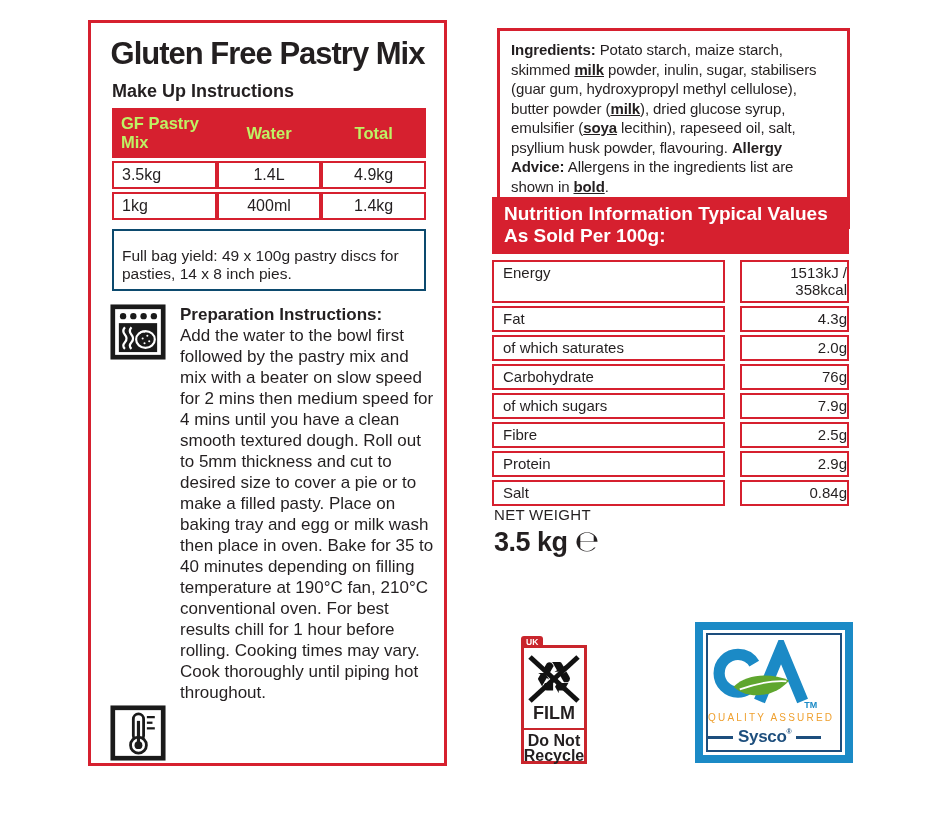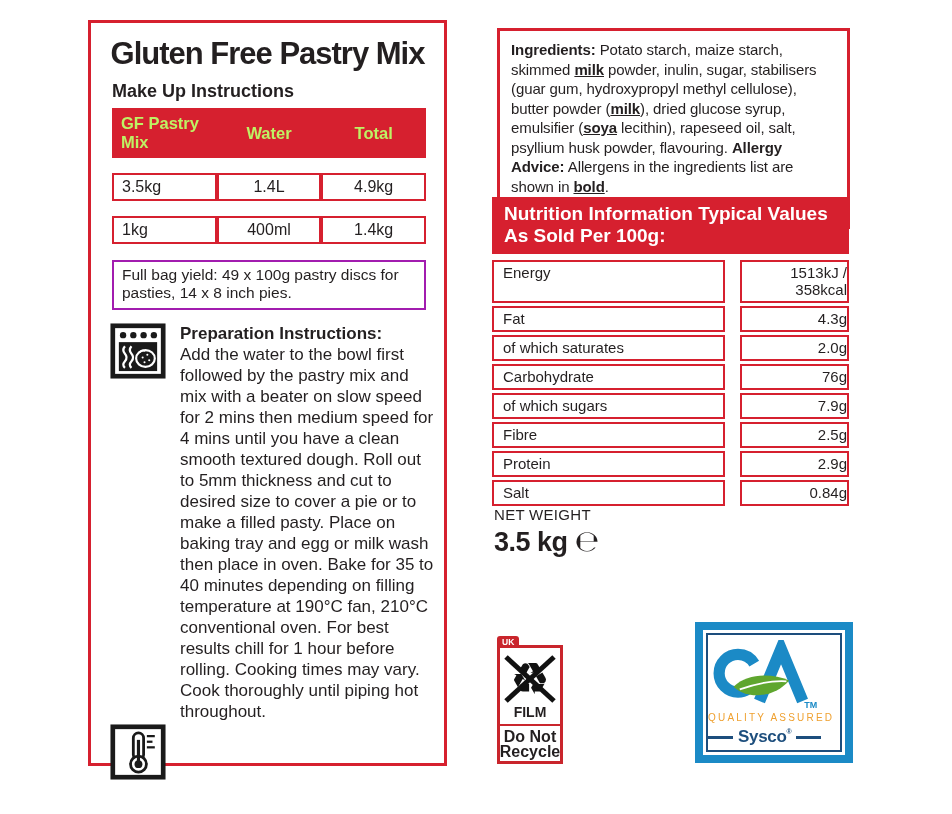--- a/index.html
+++ b/index.html
@@ -11,24 +11,24 @@
     border:3px solid #d6202f; background:#fff; }
   .product-title { text-align:center; margin-top:13px; font-size:31px; font-weight:bold;
     letter-spacing:-1px; }
   .makeup-sub { margin:9px 0 6px 21px; font-size:18px; font-weight:bold; }
 
   .mu-table { margin-left:21px; width:314px; }
   .mu-head { display:grid; grid-template-columns:1fr 1fr 1fr; background:#d6202f; color:#bef264;
     font-weight:bold; font-size:16.5px; align-items:center; min-height:50px; padding:4px 0; }
   .mu-hcell { text-align:center; line-height:1.15; }
   .mu-hcell.first { text-align:left; padding-left:9px; }
-  .mu-row { display:grid; grid-template-columns:1fr 1fr 1fr; gap:0; margin-top:15px; }
+  .mu-row { display:grid; grid-template-columns:1fr 1fr 1fr; gap:0; margin-top:3px; }
   .mu-cell { border:2px solid #d6202f; background:#fff; font-size:16px; padding:3px 8px; text-align:center; }
   .mu-cell.first { text-align:left; }
-  .mu-footer { margin-top:16px; border:2px solid #a21caf; padding:4px 8px 5px; font-size:15.5px; line-height:1.18; }
+  .mu-footer { margin-top:9px; border:2px solid #0c4a6e; padding:16px 8px 5px; font-size:15.5px; line-height:1.18; }
 
   .inst-row { display:flex; gap:14px; margin:13px 8px 0 19px; }
   .inst-row.storage { margin-top:2px; }
   .icon-box { flex:none; width:56px; height:56px; }
   .inst-text { flex:1; font-size:17px; line-height:21px; }
   .inst-text b { font-size:17px; }
 
   
   .ingredients-box { position:absolute; left:497px; top:28px; width:353px; min-height:154px;
     border:3px solid #d6202f; padding:9px 11px 10px; font-size:15px; line-height:19.5px; letter-spacing:-0.1px; }
@@ -43,29 +43,29 @@
   .ncell { border:2px solid #d6202f; background:#fff; font-size:15px; padding:2px 0 3px; }
   .nlabel { padding-left:9px; }
   .nvalue { text-align:right; }
 
   .net-weight { position:absolute; left:494px; top:506px; }
   .nw-label { font-size:15px; letter-spacing:0.3px; }
   .nw-value { font-size:27px; font-weight:bold; margin-top:1px; letter-spacing:-0.5px; }
   .nw-sign { font-family:"DejaVu Sans", sans-serif; font-weight:normal; font-size:29px; margin-left:7px; letter-spacing:0; }
 
   
-  .film-box { position:absolute; left:497px; top:645px; width:66px; height:119px;
+  .film-box { position:absolute; left:521px; top:645px; width:66px; height:119px;
     border:3px solid #c9252c; display:flex; flex-direction:column; align-items:center; background:#fff; }
   .uk-tag { position:absolute; top:-12px; left:-3px; background:#c9252c; color:#fff;
     font-size:8.5px; font-weight:bold; padding:1px 5px 1px; border-radius:3px 3px 0 0; line-height:10px; }
   .recycle-wrap { position:relative; width:54px; height:50px; margin-top:6px;
     display:flex; align-items:center; justify-content:center; }
   .recycle-glyph { font-family:"DejaVu Sans", sans-serif; font-size:44px; line-height:48px; color:#111; }
   .recycle-x { position:absolute; inset:0; }
-  .film-label { font-size:14px; font-weight:bold; margin-top:1px; }
+  .film-label { font-size:18px; font-weight:bold; margin-top:1px; }
   .film-divider { width:100%; border-top:2px solid #c9252c; margin-top:4px; }
   .do-not { text-align:center; font-size:16px; font-weight:bold; line-height:15px; padding:3px 0 2px; }
 
   
   .qa-box { position:absolute; left:695px; top:622px; width:158px; height:141px;
     background:#1b8ac6; padding:8px; }
   .qa-white { background:#fff; width:100%; height:100%; padding:3px; }
   .qa-frame { border:2px solid #1d4e7d; width:100%; height:100%;
     display:flex; flex-direction:column; align-items:flex-start; }
   .qa-mark { margin-top:5px; }

